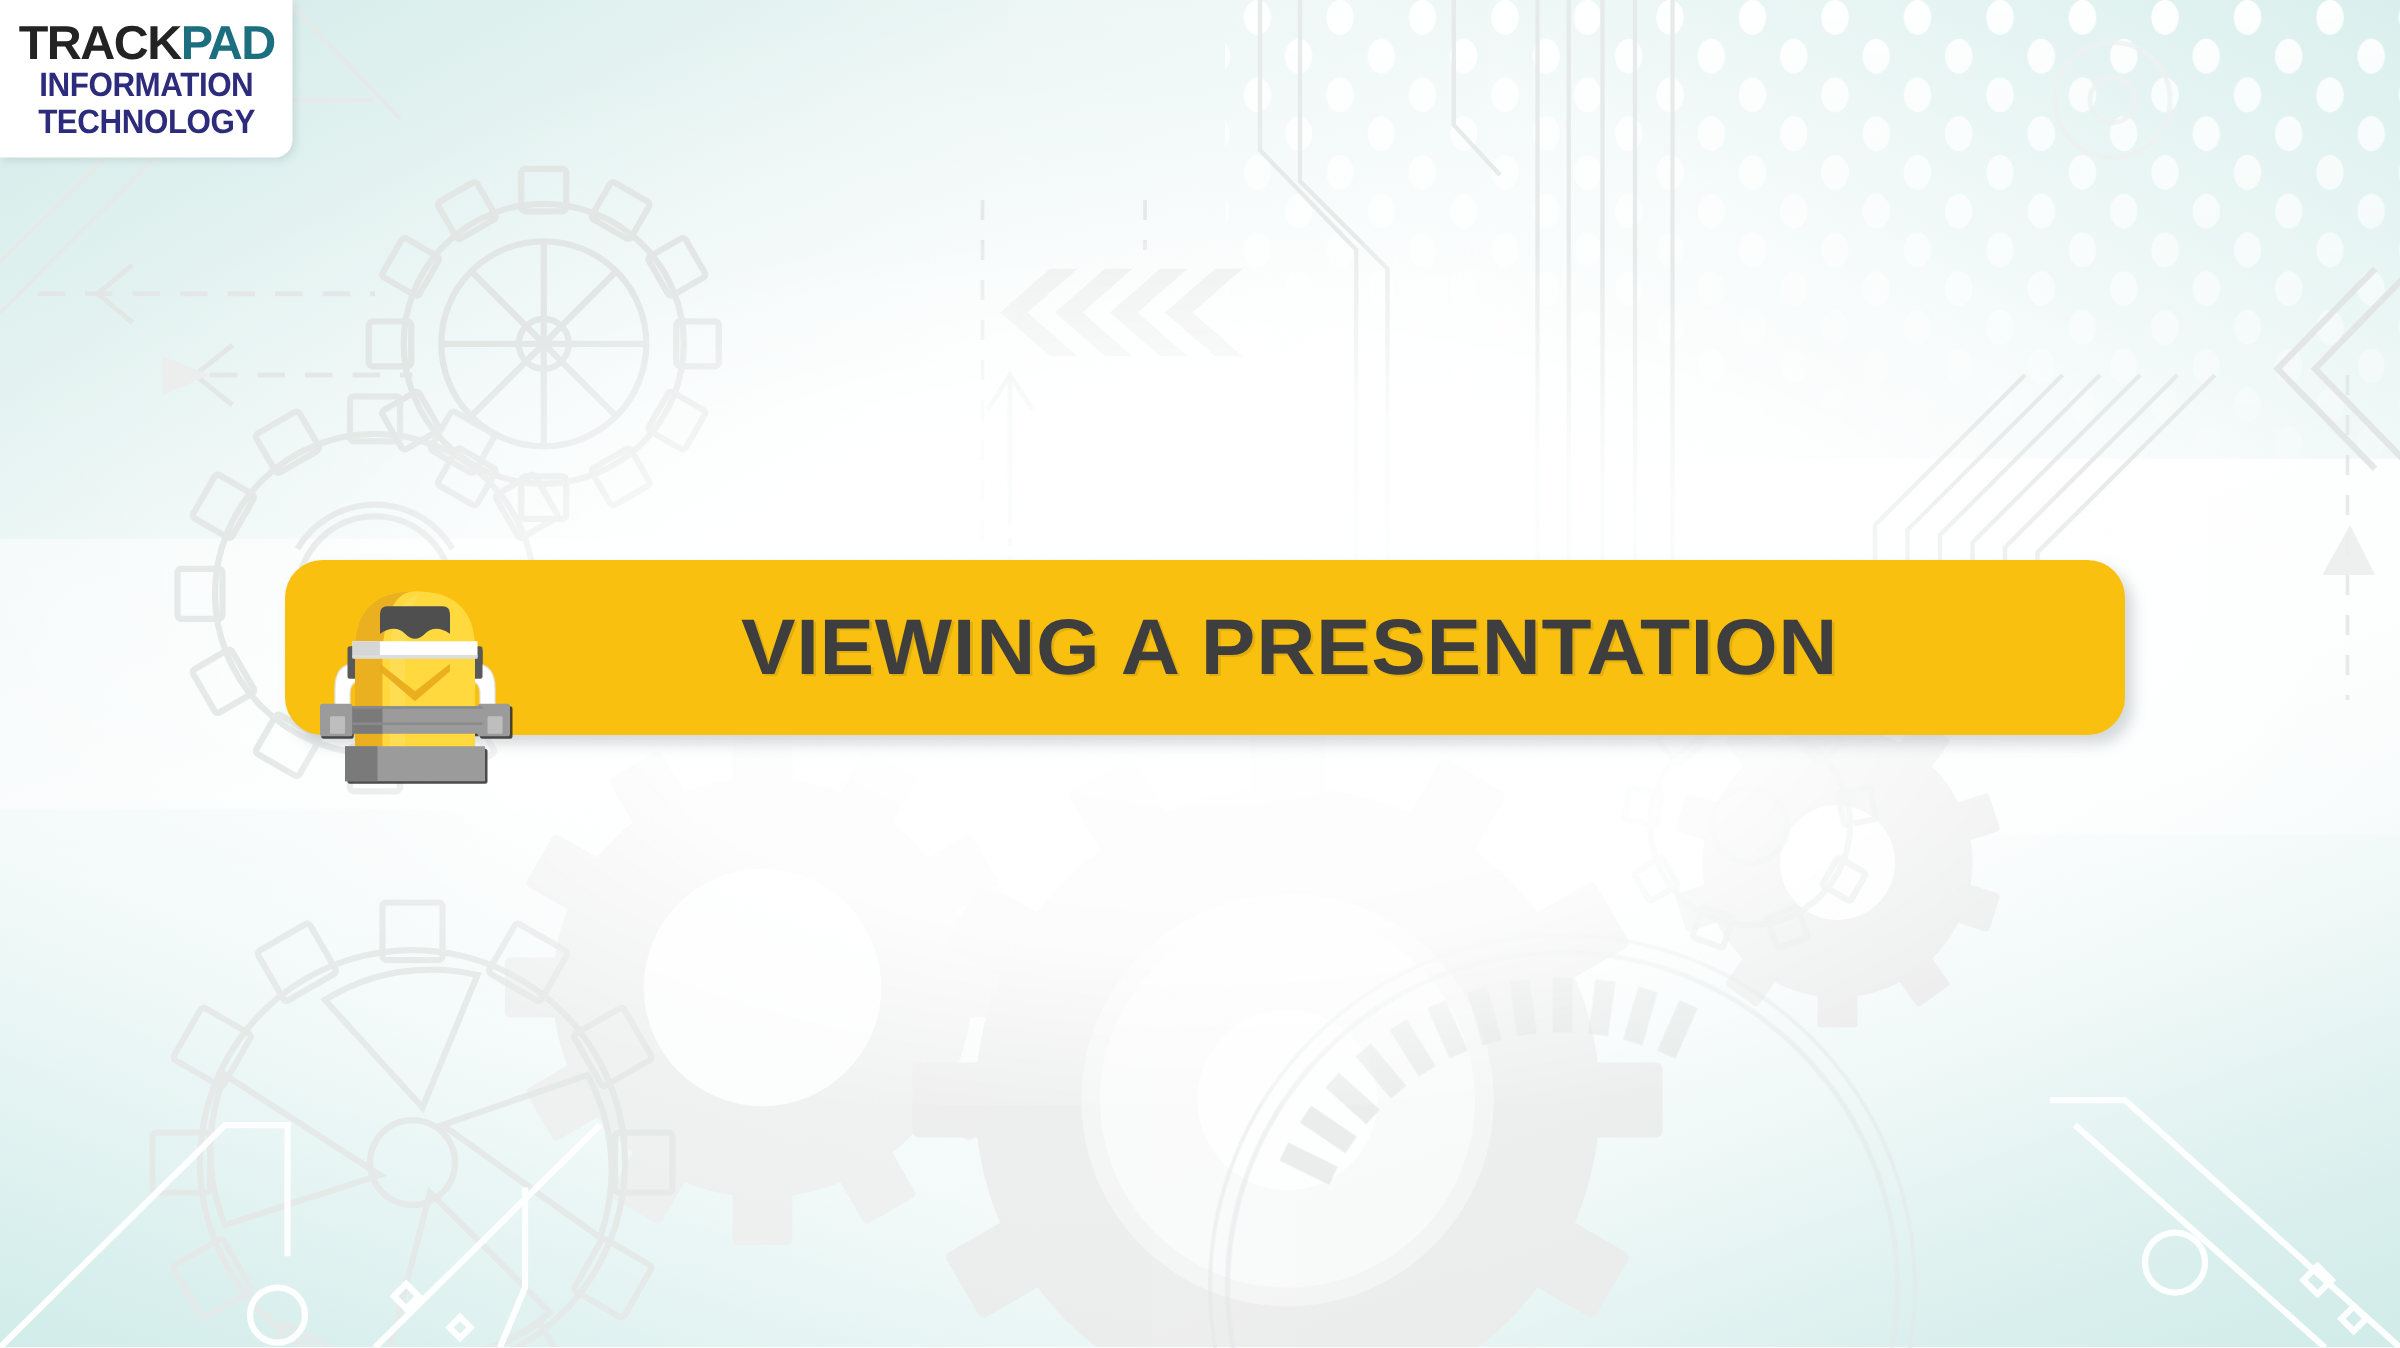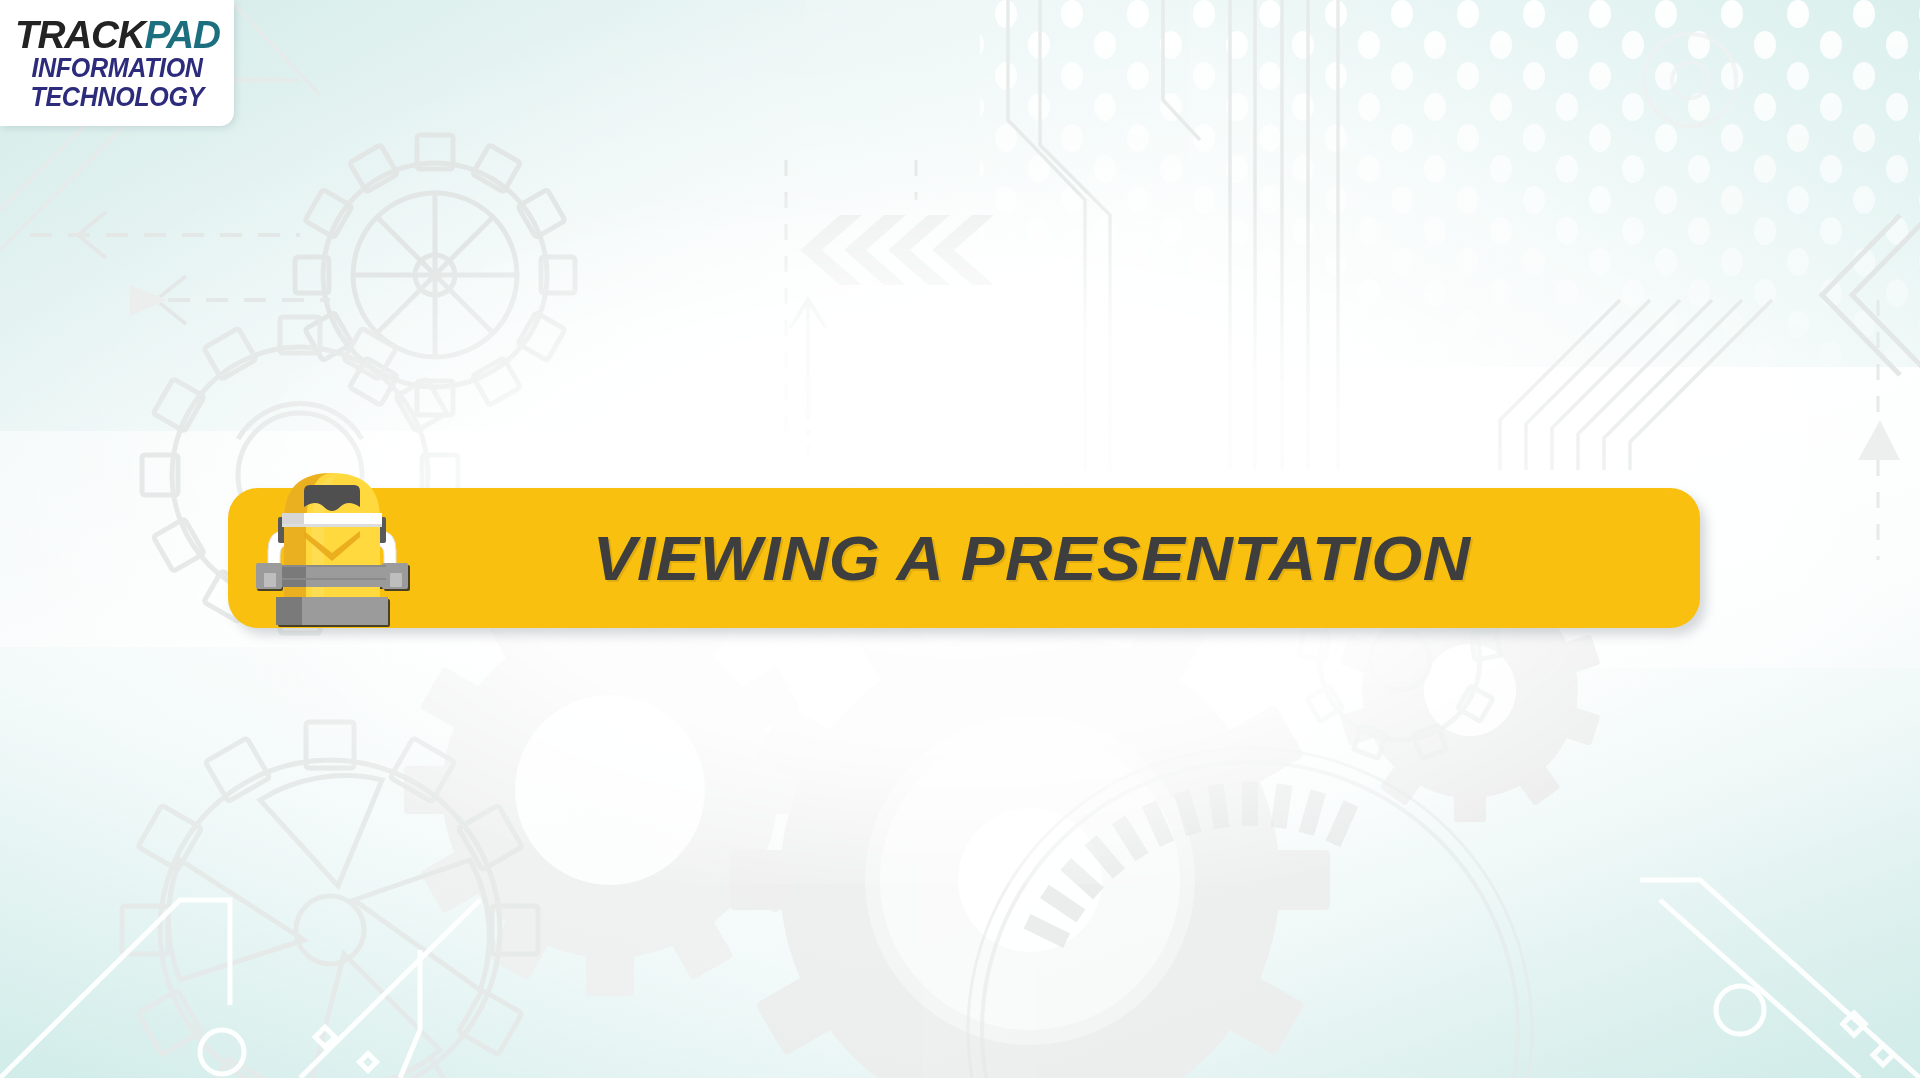--- a/index.html
+++ b/index.html
@@ -10,21 +10,20 @@
     overflow: hidden;
     font-family: "Liberation Sans", sans-serif;
   }
 
   .slide {
     position: relative;
     width: 1920px;
     height: 1078px;
     overflow: hidden;
     background: #ffffff;
-    font-style: italic;
   }
 
   
   .bg-base {
     position: absolute; inset: 0;
     background:
       radial-gradient(ellipse 70% 55% at 52% 42%, #ffffff 0%, #ffffff 42%, rgba(255,255,255,0.0) 78%),
       linear-gradient(160deg, #dff0ee 0%, #eff7f6 16%, #fbfdfd 38%, #ffffff 55%, #fafdfd 72%, #e4f2f0 96%);
   }
   .bg-tint-tl {
@@ -84,21 +83,21 @@
     text-align: center;
     transform: scaleX(0.93);
     white-space: nowrap;
   }
   .logo-sub-1 { font-size: 27px; margin-top: 1px; }
   .logo-sub-2 { font-size: 27px; margin-top: 2px; }
 
   
   .banner {
     position: absolute;
-    left: 228px; top: 488px;
+    left: 228px; top: 448px;
     width: 1472px; height: 140px;
     background: #F9C00F;
     border-radius: 30px;
     box-shadow: 6px 7px 11px rgba(120,130,135,0.30);
     z-index: 10;
   }
   .banner-title {
     position: absolute;
     left: 0; right: 0; top: 0; bottom: 0;
     display: flex; align-items: center; justify-content: center;

